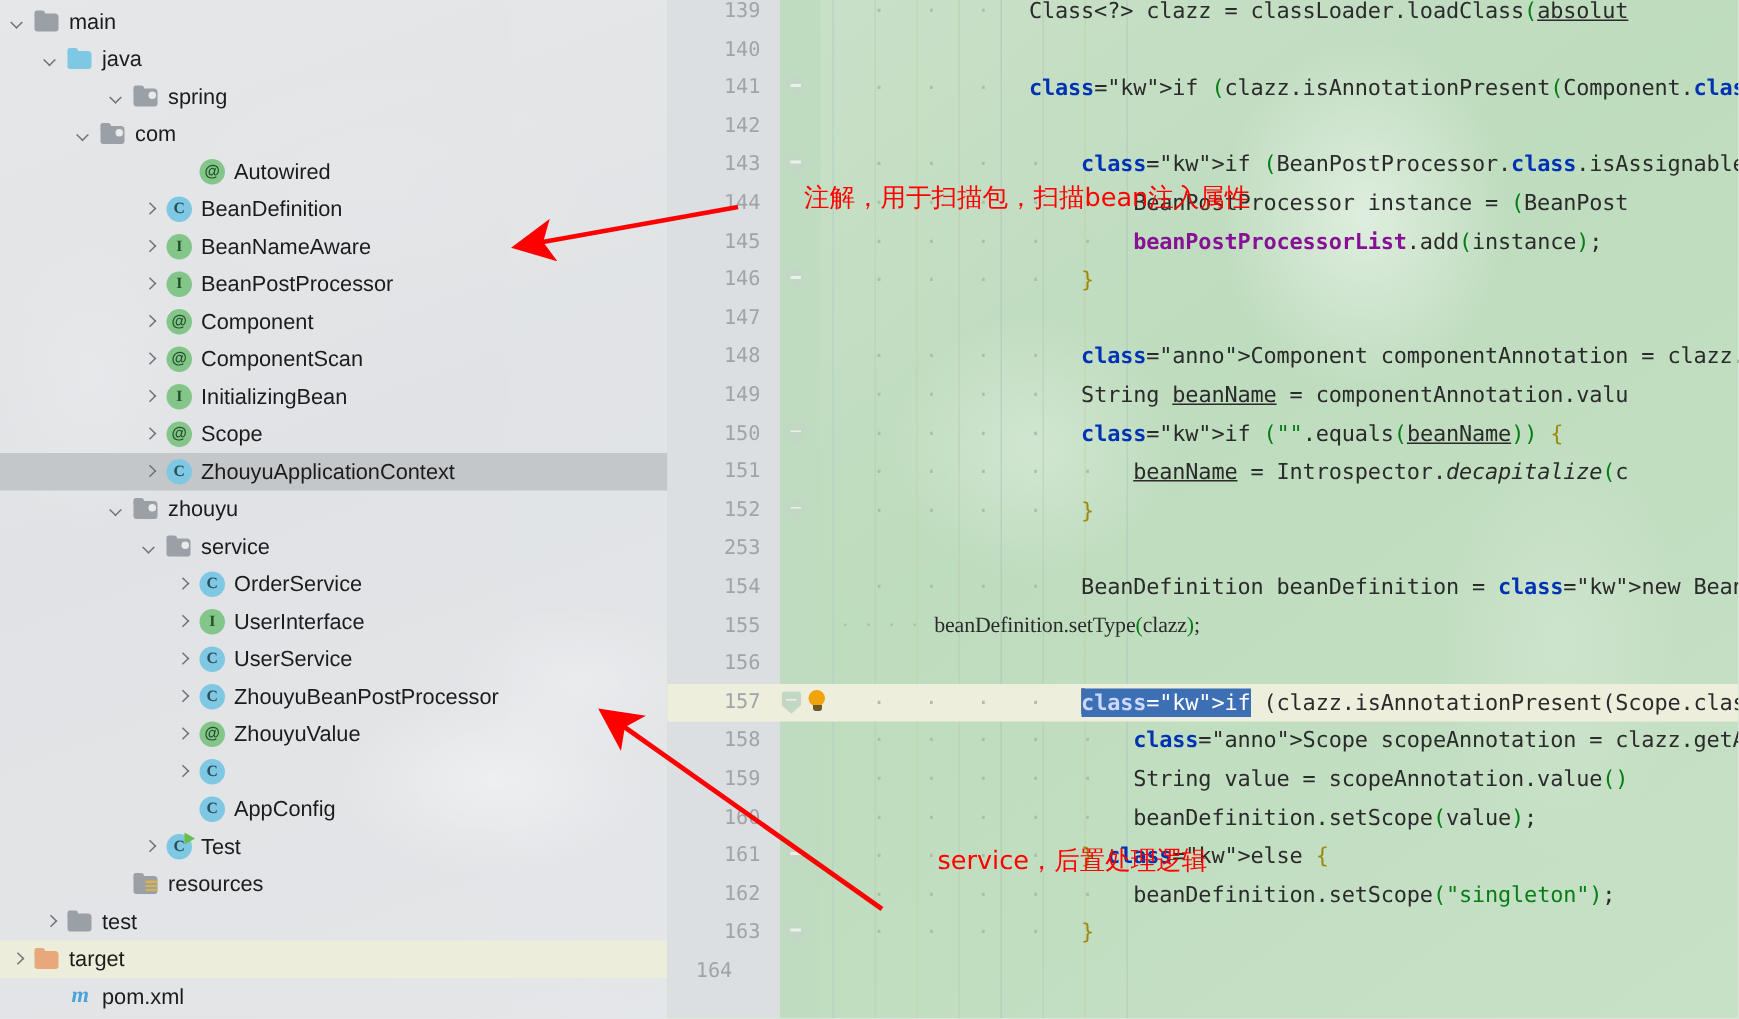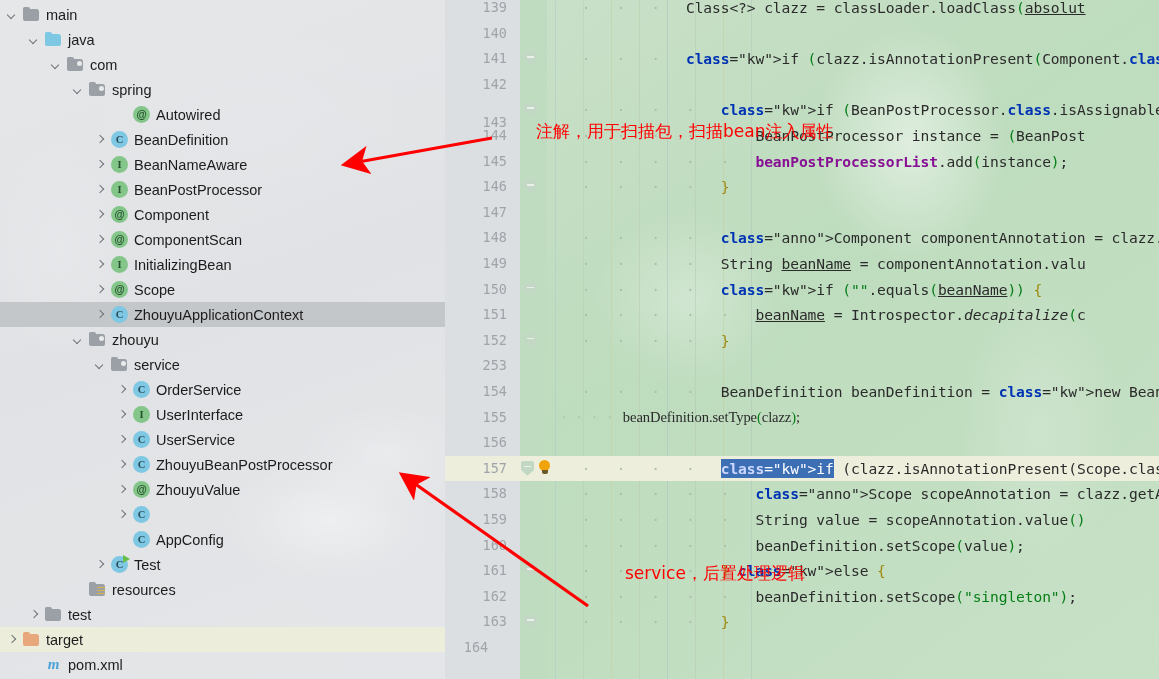--- a/index.html
+++ b/index.html
@@ -293,34 +293,34 @@
           <div class="ic folder"></div>
           <span class="label">main</span>
         </div>
         <div class="row">
           <div style="flex: 0 0 28px; height: 1px;"></div>
           <div class="arrow down"></div>
           <div class="ic folder folder-blue"></div>
           <span class="label">java</span>
         </div>
         <div class="row">
+          <div style="flex: 0 0 72px; height: 1px;"></div>
+          <div class="arrow down"></div>
+          <div class="ic folder srcroot">
+            <span class="badge"></span>
+          </div>
+          <span class="label">spring</span>
+        </div>
+        <div class="row">
           <div style="flex: 0 0 50px; height: 1px;"></div>
           <div class="arrow down"></div>
           <div class="ic folder srcroot">
             <span class="badge"></span>
           </div>
           <span class="label">com</span>
-        </div>
-        <div class="row">
-          <div style="flex: 0 0 72px; height: 1px;"></div>
-          <div class="arrow down"></div>
-          <div class="ic folder srcroot">
-            <span class="badge"></span>
-          </div>
-          <span class="label">spring</span>
         </div>
         <div class="row">
           <div style="flex: 0 0 116px; height: 1px;"></div>
           <div class="arrow none"></div>
           <div class="ic circ anno">@</div>
           <span class="label">Autowired</span>
         </div>
         <div class="row">
           <div style="flex: 0 0 94px; height: 1px;"></div>
           <div class="arrow right"></div>
@@ -491,21 +491,21 @@
         <div class="fold" style="left: 79px; top: 563.2px;"></div>
         <div class="fold" style="left: 79px; top: 614.4px;"></div>
         <div class="ln" style="top: -5px;">139</div>
         <div class="code" style="top: -5px;"><span class="dots">    ·   ·   ·   </span>Class&lt;?&gt; clazz = classLoader.loadClass<span class="paren">(</span><span class="local">absolut</span></div>
         <div class="ln" style="top: 20.6px;">140</div>
         <div class="code" style="top: 20.6px;"><span class="dots"></span></div>
         <div class="ln" style="top: 46.2px;">141</div>
         <div class="code" style="top: 46.2px;"><span class="dots">    ·   ·   ·   </span><span <span="" class="kw">class</span>="kw"&gt;if <span class="paren">(</span>clazz.isAnnotationPresent<span class="paren">(</span>Component.<span class="kw">class</span></div>
         <div class="ln" style="top: 71.8px;">142</div>
         <div class="code" style="top: 71.8px;"><span class="dots"></span></div>
-        <div class="ln" style="top: 97.4px; margin-top: 13px;">143</div>
+        <div class="ln" style="top: 97.4px;">143</div>
         <div class="code" style="top: 97.4px;"><span class="dots">    ·   ·   ·   ·   </span><span <span="" class="kw">class</span>="kw"&gt;if <span class="paren">(</span>BeanPostProcessor.<span class="kw">class</span>.isAssignableFr</div>
         <div class="ln" style="top: 123px;">144</div>
         <div class="code" style="top: 123px;"><span class="dots">    ·   ·   ·   ·   ·   </span>BeanPostProcessor instance = <span class="paren">(</span>BeanPost</div>
         <div class="ln" style="top: 148.6px;">145</div>
         <div class="code" style="top: 148.6px;"><span class="dots">    ·   ·   ·   ·   ·   </span><span class="field">beanPostProcessorList</span>.add<span class="paren">(</span>instance<span class="paren">)</span>;</div>
         <div class="ln" style="top: 174.2px;">146</div>
         <div class="code" style="top: 174.2px;"><span class="dots">    ·   ·   ·   ·   </span><span class="brace">}</span></div>
         <div class="ln" style="top: 199.8px;">147</div>
         <div class="code" style="top: 199.8px;"><span class="dots"></span></div>
         <div class="ln" style="top: 225.4px;">148</div>

